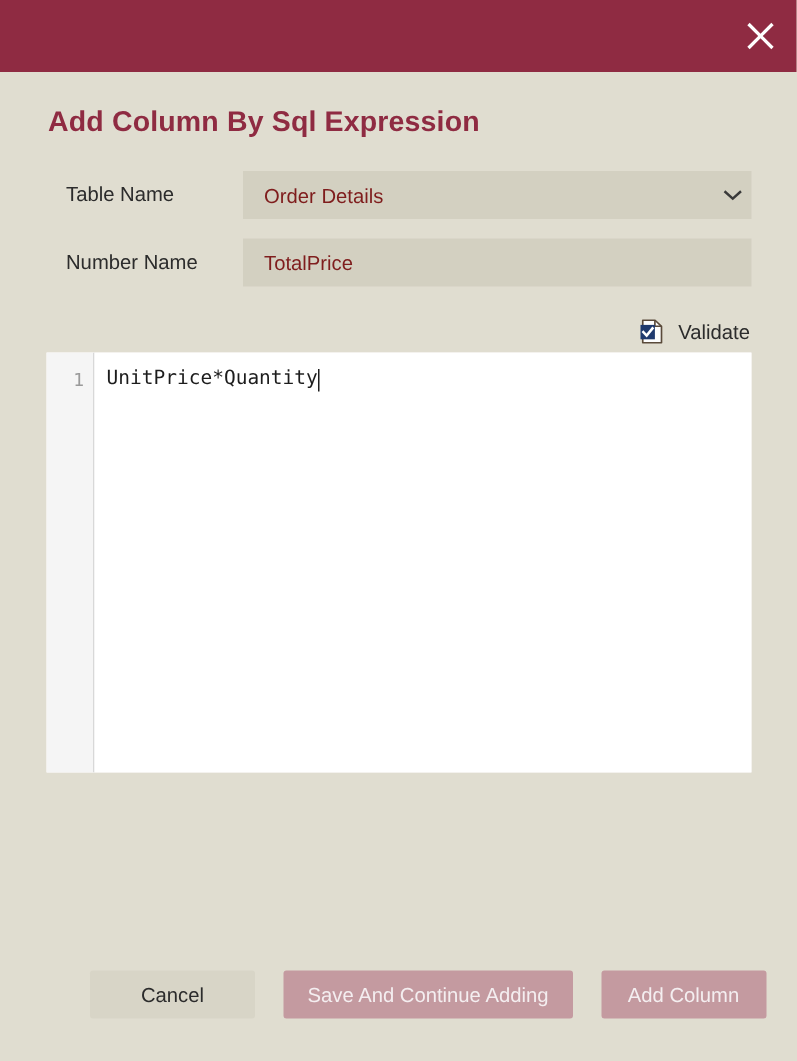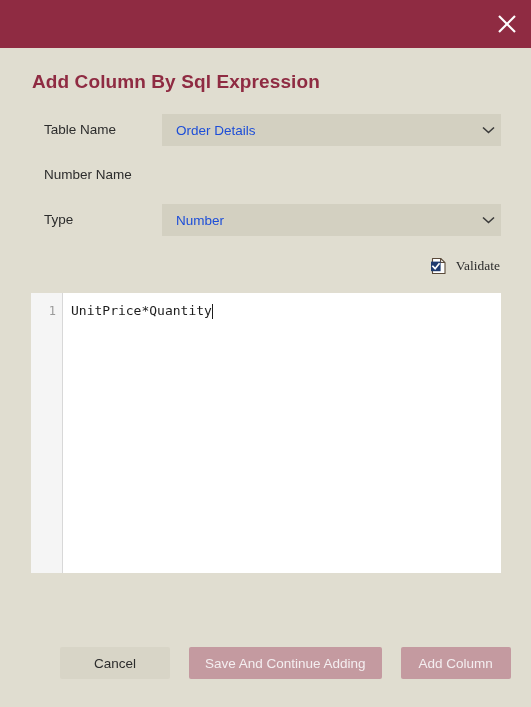--- a/index.html
+++ b/index.html
@@ -88,44 +88,43 @@
     flex: 1 1 auto;
     height: 32px;
     background: #d3d0c1;
     display: flex;
     align-items: center;
     box-sizing: border-box;
   }
   .field-value {
     padding-left: 14px;
     font-size: 13.5px;
-    color: #1d4ed8;
+    color: #7f1d1d;
     flex: 1 1 auto;
     white-space: nowrap;
     overflow: hidden;
     text-overflow: ellipsis;
   }
   .chevron-icon {
     flex: 0 0 auto;
     width: 26px;
     height: 32px;
     display: flex;
     align-items: center;
     justify-content: center;
   }
   .chevron-icon svg { display: block; }
 
   
   .validate-row {
     display: flex;
     justify-content: flex-end;
     align-items: center;
-    padding: 6px 31px 16px 0;
-    flex: 0 0 auto;
-    font-family: Liberation Serif, serif;
+    padding: 6px 31px 3px 0;
+    flex: 0 0 auto;
   }
   .validate-button {
     display: flex;
     align-items: center;
     gap: 8px;
     cursor: pointer;
     background: transparent;
     border: none;
     padding: 2px 0;
     font-family: inherit;
@@ -252,33 +251,25 @@
         <span class="chevron-icon">
           <svg width="13" height="8" viewBox="0 0 13 8" aria-hidden="true">
             <polyline points="1,1.5 6.5,6.5 12,1.5" fill="none" stroke="#3a3a3a" stroke-width="1.6"></polyline>
           </svg>
         </span>
       </div>
     </div>
 
     <div class="form-row">
       <div class="form-label">Number Name</div>
-    </div>
-
-    <div class="form-row">
-      <div class="form-label">Type</div>
       <div class="field">
-        <span class="field-value">Number</span>
-        <span class="chevron-icon">
-          <svg width="13" height="8" viewBox="0 0 13 8" aria-hidden="true">
-            <polyline points="1,1.5 6.5,6.5 12,1.5" fill="none" stroke="#3a3a3a" stroke-width="1.6"></polyline>
-          </svg>
-        </span>
+        <span class="field-value">TotalPrice</span>
       </div>
     </div>
+
 
   </div>
 
   <div class="validate-row">
     <button class="validate-button">
       <span class="validate-icon">
         <svg width="18" height="18" viewBox="0 0 18 18" aria-hidden="true">
           <path d="M2.5 1.5 h8.2 L15 5.6 V16.5 H2.5 Z" fill="#fdfdfd" stroke="#5a4a3a" stroke-width="1.1" stroke-linejoin="round"></path>
           <path d="M10.6 1.6 V5.5 H14.9" fill="none" stroke="#5a4a3a" stroke-width="1.1" stroke-linejoin="round"></path>
           <rect x="1" y="4.6" width="9.6" height="9.6" fill="#1f3a6e"></rect>

